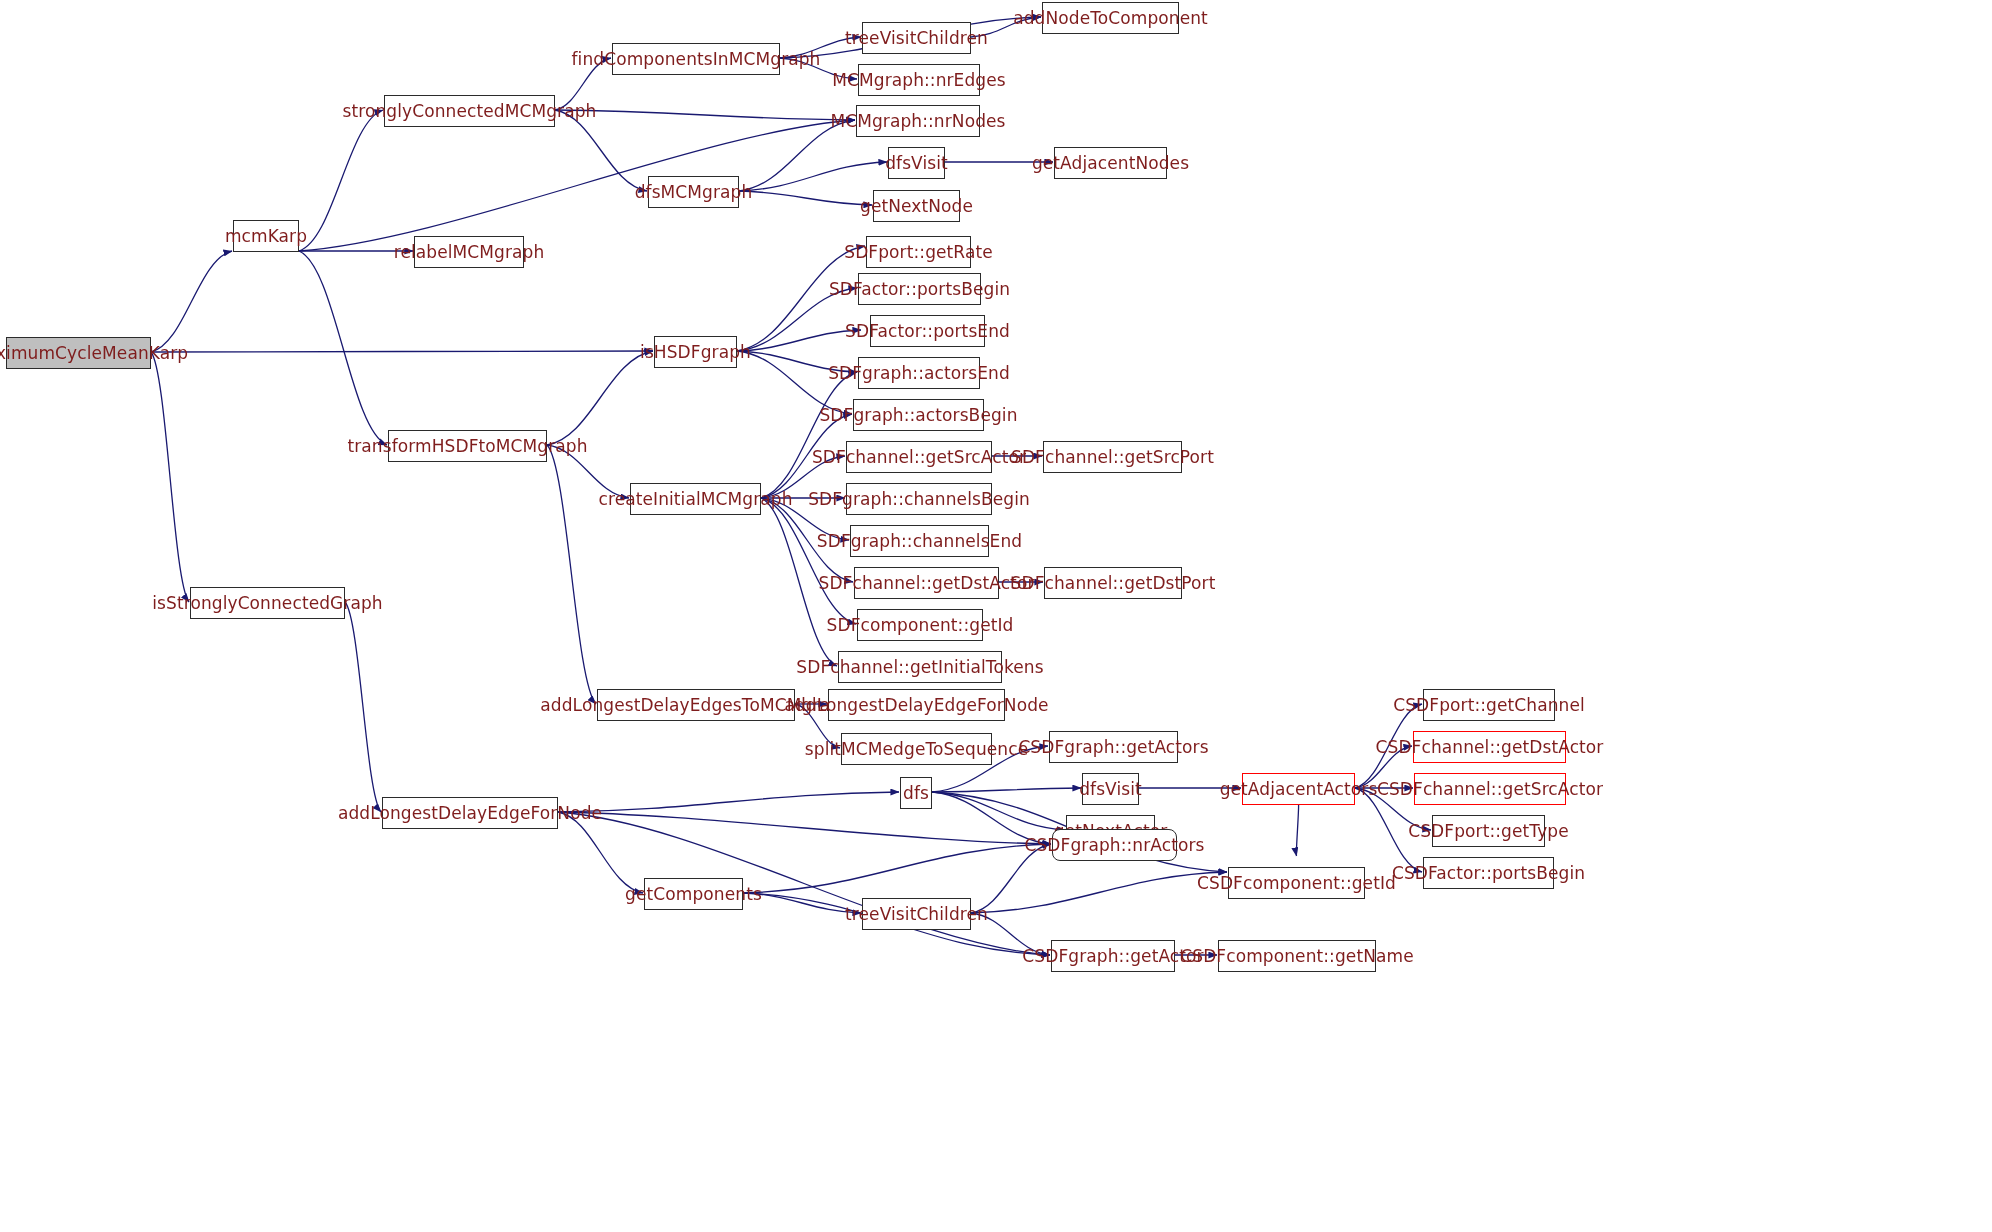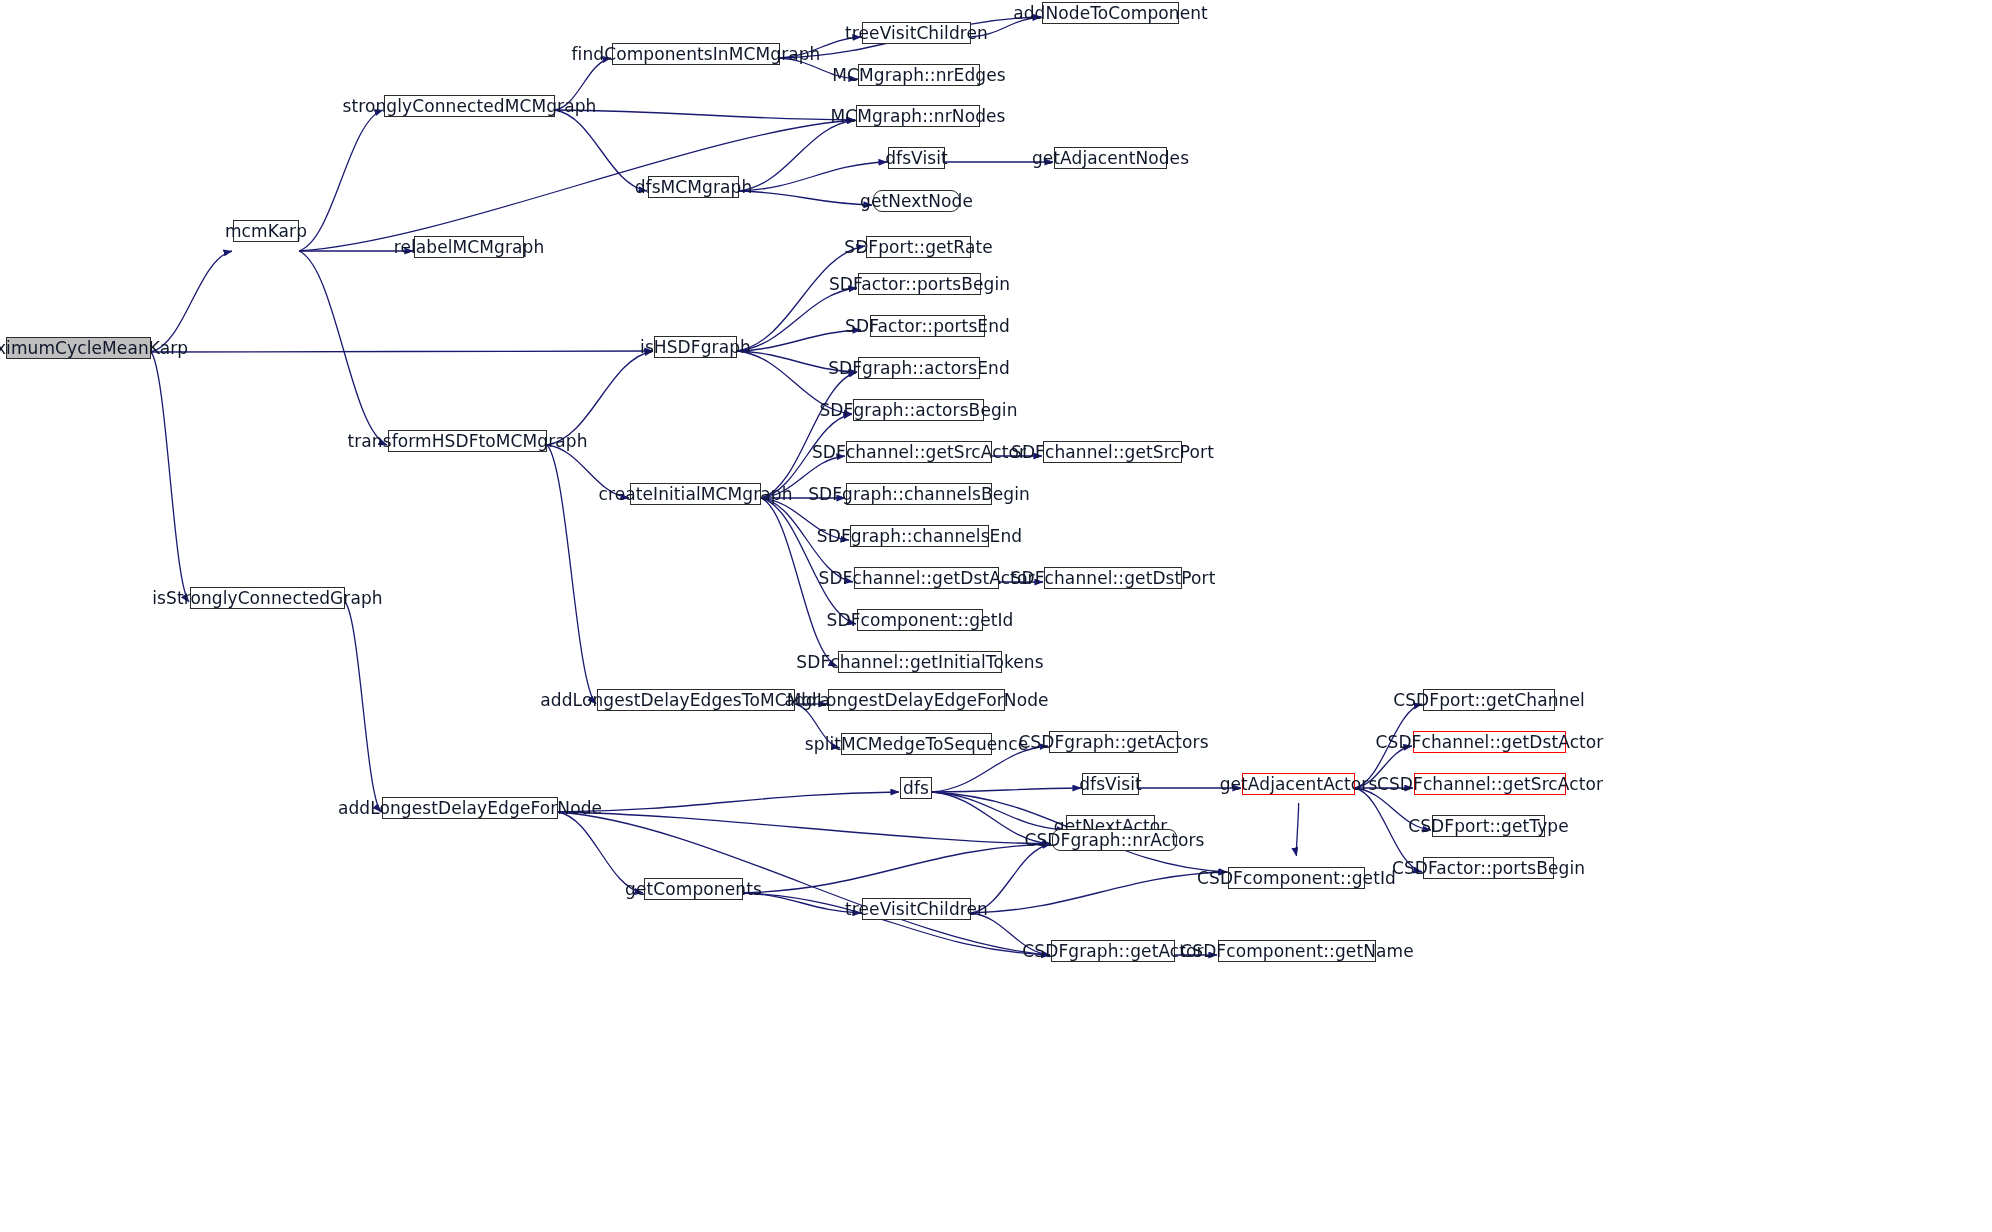--- a/index.html
+++ b/index.html
@@ -9,29 +9,29 @@
     background:#ffffff;
     font-family:"DejaVu Sans","Liberation Sans",sans-serif;
     overflow:hidden;
   }
   #edges{position:absolute;left:0;top:0;width:1992px;height:1232px;}
   .node{
     position:absolute;
     box-sizing:border-box;
     border:1.5px solid #2b2b2b;
     background:#ffffff;
-    color:#0f172a;
+    color:#7f1d1d;
     font-size:17px;
     line-height:1;
     display:flex;
     align-items:center;
     justify-content:center;
     white-space:nowrap;
     padding:0 9px;
-    height:22px;
+    height:32px;
     letter-spacing:0.1px;
   }
   .node.root{background:#bfbfbf;border-color:#2b2b2b;}
   .node.red{border-color:#ff0000;border-width:1.5px;}
 </style>
 </head>
 <body>
 
 <div id="canvas">
   <svg id="edges" xmlns="http://www.w3.org/2000/svg">
@@ -113,21 +113,21 @@
       <div class="node" style="left: 414px; top: 236px; width: 110px;">relabelMCMgraph</div>
       <div class="node" style="left: 388px; top: 430px; width: 159px;">transformHSDFtoMCMgraph</div>
       <div class="node" style="left: 612px; top: 43px; width: 168px;">findComponentsInMCMgraph</div>
       <div class="node" style="left: 648px; top: 176px; width: 91px;">dfsMCMgraph</div>
       <div class="node" style="left: 1042px; top: 2px; width: 137px;">addNodeToComponent</div>
       <div class="node" style="left: 862px; top: 22px; width: 109px;">treeVisitChildren</div>
       <div class="node" style="left: 858px; top: 64px; width: 122px;">MCMgraph::nrEdges</div>
       <div class="node" style="left: 856px; top: 105px; width: 124px;">MCMgraph::nrNodes</div>
       <div class="node" style="left: 888px; top: 147px; width: 57px;">dfsVisit</div>
       <div class="node" style="left: 1054px; top: 147px; width: 113px;">getAdjacentNodes</div>
-      <div class="node" style="left: 873px; top: 190px; width: 87px; border-radius: 9px;">getNextNode</div>
+      <div class="node" style="left: 873px; top: 190px; width: 87px;">getNextNode</div>
       <div class="node" style="left: 654px; top: 336px; width: 83px;">isHSDFgraph</div>
       <div class="node" style="left: 630px; top: 483px; width: 131px;">createInitialMCMgraph</div>
       <div class="node" style="left: 866px; top: 236px; width: 105px;">SDFport::getRate</div>
       <div class="node" style="left: 858px; top: 273px; width: 123px;">SDFactor::portsBegin</div>
       <div class="node" style="left: 862px; top: 315px; width: 115px; margin-left: 8px;">SDFactor::portsEnd</div>
       <div class="node" style="left: 858px; top: 357px; width: 122px; text-align: right;">SDFgraph::actorsEnd</div>
       <div class="node" style="left: 853px; top: 399px; width: 131px;">SDFgraph::actorsBegin</div>
       <div class="node" style="left: 846px; top: 441px; width: 146px;">SDFchannel::getSrcActor</div>
       <div class="node" style="left: 1043px; top: 441px; width: 139px;">SDFchannel::getSrcPort</div>
       <div class="node" style="left: 846px; top: 483px; width: 146px;">SDFgraph::channelsBegin</div>

